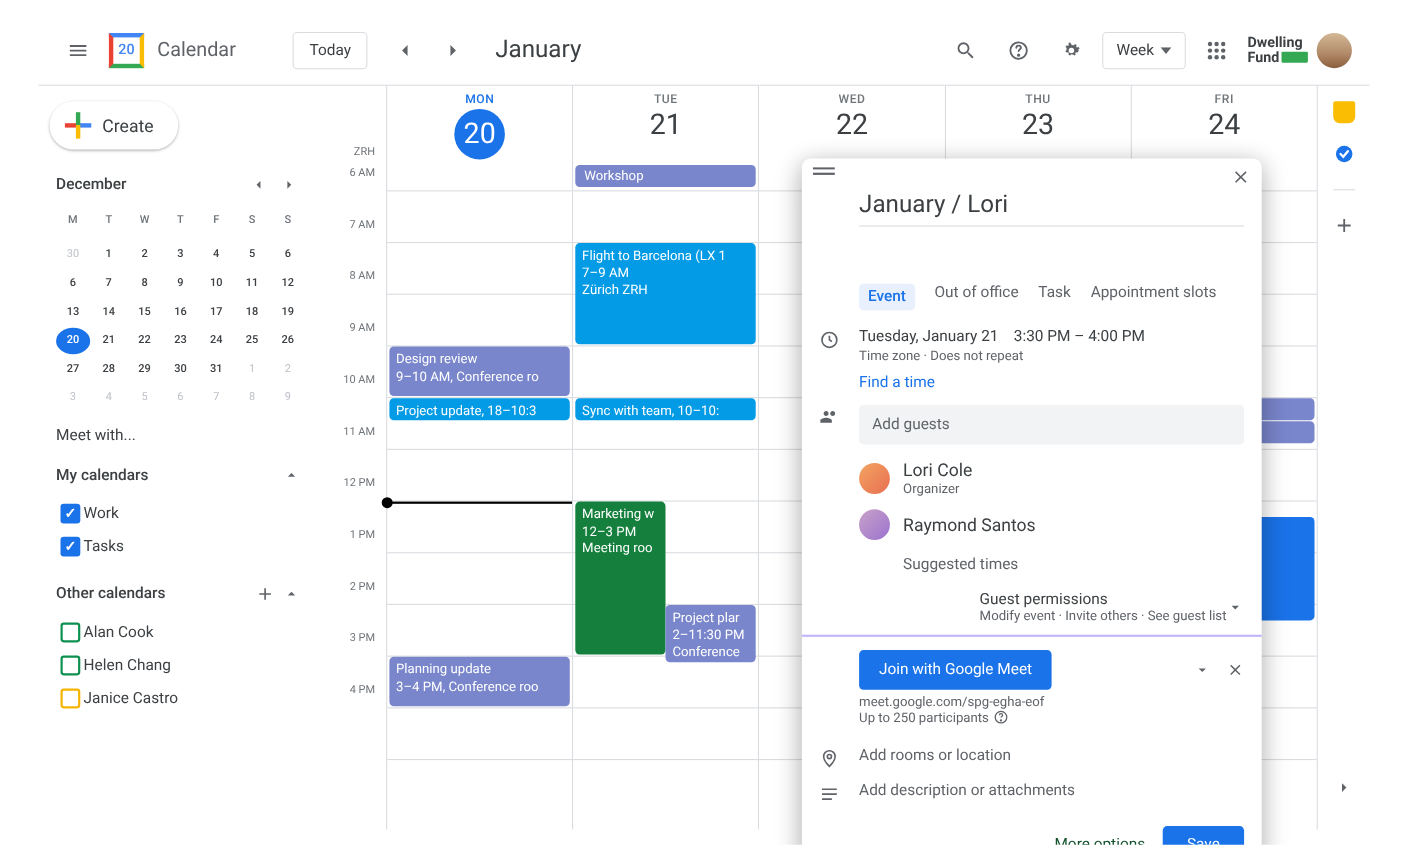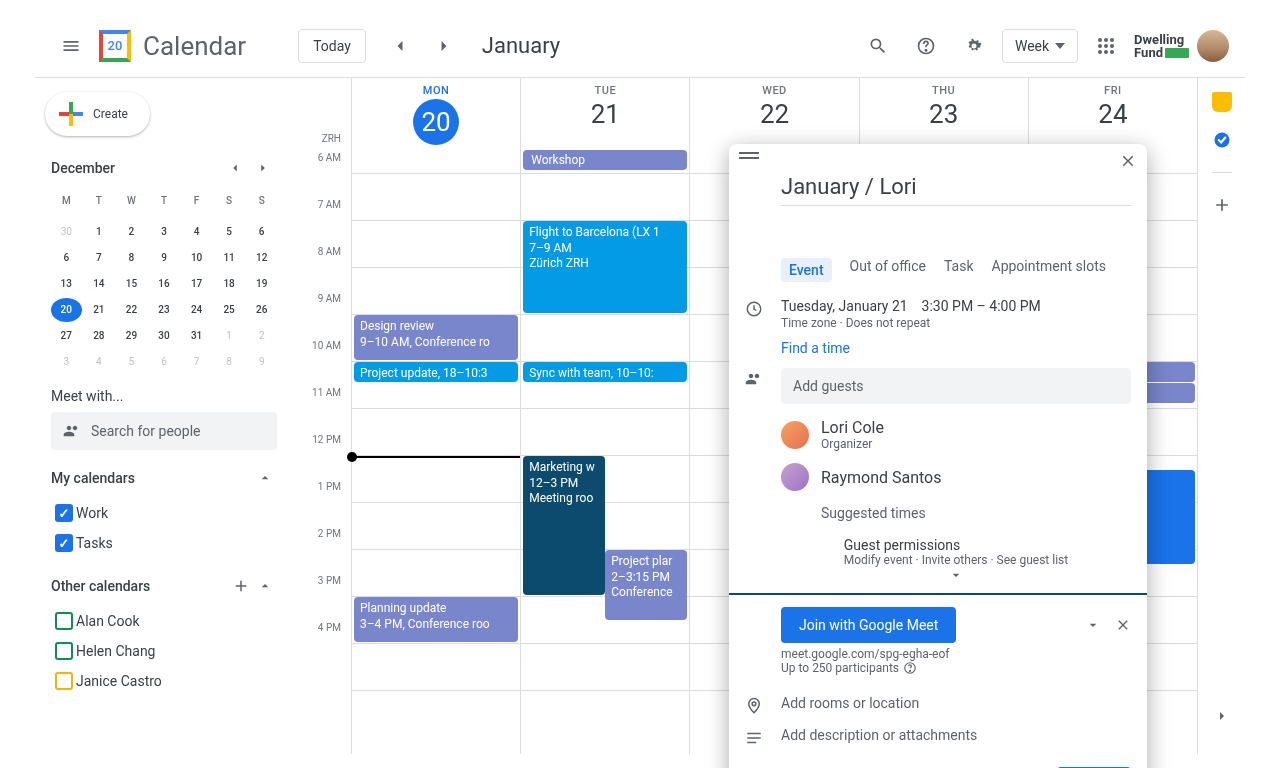--- a/index.html
+++ b/index.html
@@ -5,33 +5,33 @@
 * { box-sizing: border-box; margin: 0; padding: 0; font-family: 'Google Sans', Roboto, Arial, sans-serif; }
 body { background: #fff; color: #3c4043; overflow: hidden; width: 1280px; height: 768px; position: relative; }
 .app { width: 1210px; height: 740px; margin: 14px auto 0; background: #fff; position: relative; }
 
 
 .header { display: flex; align-items: center; height: 64px; padding: 0 16px; border-bottom: 1px solid #dadce0; }
 .icon-btn { width: 40px; height: 40px; border-radius: 50%; display: flex; align-items: center; justify-content: center; cursor: pointer; color: #5f6368; }
 .logo-area { display: flex; align-items: center; gap: 8px; margin-left: 4px; }
 .cal-logo { width: 40px; height: 40px; position: relative; }
 .cal-logo-box { width: 32px; height: 32px; margin: 4px; background: #fff; border: 4px solid; border-top-color: #4285f4; border-right-color: #fbbc04; border-bottom-color: #34a853; border-left-color: #ea4335; display: flex; align-items: center; justify-content: center; font-size: 13px; font-weight: 500; color: #4285f4; }
-.app-title { font-size: 26px; color: #5f6368; font-weight: 400; }
+.app-title { font-size: 18px; color: #5f6368; font-weight: 400; }
 .today-btn { margin-left: 52px; padding: 8px 14px; border: 1px solid #dadce0; border-radius: 4px; font-size: 14px; color: #3c4043; cursor: pointer; background: #fff; }
 .nav-arrows { display: flex; margin-left: 14px; gap: 4px; }
 .month-title { font-size: 22px; color: #3c4043; margin-left: 18px; font-weight: 400; }
 .header-right { margin-left: auto; display: flex; align-items: center; gap: 8px; }
 .view-switch { padding: 8px 12px; border: 1px solid #dadce0; border-radius: 4px; font-size: 14px; display: flex; align-items: center; gap: 6px; cursor: pointer; }
 .brand { display: flex; align-items: center; gap: 4px; font-weight: 700; font-size: 13px; line-height: 1; }
 .avatar { width: 32px; height: 32px; border-radius: 50%; background: linear-gradient(180deg,#d4b896 0%,#b08968 60%,#8b5e3c 100%); }
 
 
 .main { display: flex; height: calc(100% - 64px); }
 .sidebar { width: 256px; padding: 14px 0 0 10px; overflow: hidden; }
-.create-btn { display: inline-flex; align-items: center; gap: 10px; padding: 10px 22px 10px 14px; border-radius: 28px; box-shadow: 0 1px 3px rgba(0,0,0,.2), 0 1px 2px rgba(0,0,0,.12); font-size: 12px; color: #3c4043; cursor: pointer; background: #fff; border: none; }
+.create-btn { display: inline-flex; align-items: center; gap: 10px; padding: 10px 22px 10px 14px; border-radius: 28px; box-shadow: 0 1px 3px rgba(0,0,0,.2), 0 1px 2px rgba(0,0,0,.12); font-size: 16px; color: #3c4043; cursor: pointer; background: #fff; border: none; }
 .plus-icon { width: 24px; height: 24px; position: relative; }
 .plus-h { position: absolute; top: 10px; left: 0; width: 24px; height: 4px; }
 .plus-v { position: absolute; left: 10px; top: 0; width: 4px; height: 24px; }
 
 .mini-cal { margin-top: 18px; padding: 0 14px 0 6px; }
 .mini-head { display: flex; align-items: center; justify-content: space-between; }
 .mini-title { font-size: 14px; color: #3c4043; font-weight: 500; }
 .mini-nav { display: flex; }
 .mini-grid { display: grid; grid-template-columns: repeat(7, 1fr); gap: 2px; margin-top: 8px; font-size: 10px; }
 .mini-dow { text-align: center; color: #70757a; height: 22px; line-height: 22px; font-weight: 500; }
@@ -90,21 +90,21 @@
 .panel-icon { width: 20px; flex-shrink: 0; color: #5f6368; margin-top: 2px; }
 .panel-content { flex: 1; font-size: 14px; }
 .panel-sub { font-size: 12px; color: #5f6368; margin-top: 2px; }
 .find-time { color: #1a73e8; font-size: 14px; margin-top: 10px; cursor: pointer; }
 .guest-input { background: #f1f3f4; border-radius: 4px; padding: 10px 12px; color: #5f6368; font-size: 14px; }
 .guest-item { display: flex; align-items: center; gap: 12px; padding: 6px 0; }
 .guest-av { width: 28px; height: 28px; border-radius: 50%; }
 .guest-name { font-size: 16px; }
 .guest-role { font-size: 12px; color: #5f6368; }
 .suggested { font-size: 14px; color: #5f6368; padding: 8px 0 0 40px; }
-.perm-row { padding: 10px 16px 10px 52px; display: flex; justify-content: flex-end; align-items: center; border-bottom: 2px solid #0c4a6e; flex-direction: column; }
+.perm-row { padding: 10px 16px 10px 52px; display: flex; justify-content: flex-end; align-items: center; border-bottom: 2px solid #c4b5fd; }
 .perm-title { font-size: 14px; }
 .perm-sub { font-size: 12px; color: #5f6368; }
 .meet-btn { background: #1a73e8; color: #fff; padding: 10px 18px; border-radius: 4px; font-size: 14px; border: none; cursor: pointer; }
 .meet-row { display: flex; align-items: center; gap: 12px; padding: 12px 16px 4px 52px; }
 .meet-info { padding: 0 16px 8px 52px; font-size: 12px; color: #5f6368; }
 .loc-row { padding: 12px 16px 8px 16px; display: flex; gap: 16px; font-size: 14px; color: #5f6368; }
 .panel-footer { display: flex; justify-content: flex-end; gap: 16px; padding: 12px 16px 0; align-items: center; }
 .more-opt { font-size: 14px; color: #14532d; cursor: pointer; }
 .save-btn { background: #1a73e8; color: #fff; padding: 9px 22px; border-radius: 4px; font-size: 14px; border: none; cursor: pointer; }
 
@@ -265,26 +265,20 @@
             <div class="mini-day dim">5</div>
             <div class="mini-day dim">6</div>
             <div class="mini-day dim">7</div>
             <div class="mini-day dim">8</div>
             <div class="mini-day dim">9</div>
           </div>
       </div>
 
       <div class="meet-with">
         <div class="meet-title">Meet with...</div>
-        <div class="people-search">
-          <svg width="18" height="18" viewBox="0 0 24 24" fill="#5f6368">
-              <path d="M16 11c1.66 0 3-1.34 3-3s-1.34-3-3-3-3 1.34-3 3 1.34 3 3 3zm-8 0c1.66 0 3-1.34 3-3S9.66 5 8 5 5 6.34 5 8s1.34 3 3 3zm0 2c-2.33 0-7 1.17-7 3.5V19h14v-2.5c0-2.33-4.67-3.5-7-3.5z"></path>
-            </svg>
-          <span>Search for people</span>
-        </div>
       </div>
 
       <div class="cal-section">
         <div class="cal-sec-head">
           <span>My calendars</span>
           <div class="icon-btn" style="width:24px;height:24px">
               <svg width="16" height="16" viewBox="0 0 24 24" fill="#5f6368">
                 <path d="M7 14l5-5 5 5z"></path>
               </svg>
             </div>
@@ -407,28 +401,28 @@
               <div class="hour-row"></div>
               <div class="hour-row"></div>
     <div class="event" style="top: 47px; height: 92px; background: rgb(3, 155, 229);">
                 <div class="ev-title">Flight to Barcelona (LX 1</div>
                 <div>7–9 AM</div>
                 <div>Zürich ZRH</div>
               </div>
               <div class="event" style="top: 188px; height: 20px; background: rgb(3, 155, 229);">
                 <div class="ev-title">Sync with team, 10–10:</div>
               </div>
-              <div class="event" style="top: 282px; height: 139px; background: #0c4a6e; right: 50%;">
+              <div class="event" style="top: 282px; height: 139px; background: #15803d; right: 50%;">
                 <div class="ev-title">Marketing w</div>
                 <div>12–3 PM</div>
                 <div>Meeting roo</div>
               </div>
-              <div class="event" style="top: 376px; height: 70px; background: rgb(121, 134, 203); left: 50%;">
+              <div class="event" style="top: 376px; height: 52px; background: rgb(121, 134, 203); left: 50%;">
                 <div class="ev-title">Project plar</div>
-                <div>2–3:15 PM</div>
+                <div>2–11:30 PM</div>
                 <div>Conference</div>
               </div>
             </div>
           </div>
           <div class="day-col">
     <div class="day-head">
       <div class="day-dow ">WED</div>
       <div class="day-num ">22</div>
     </div>
     <div class="allday-row"></div>

